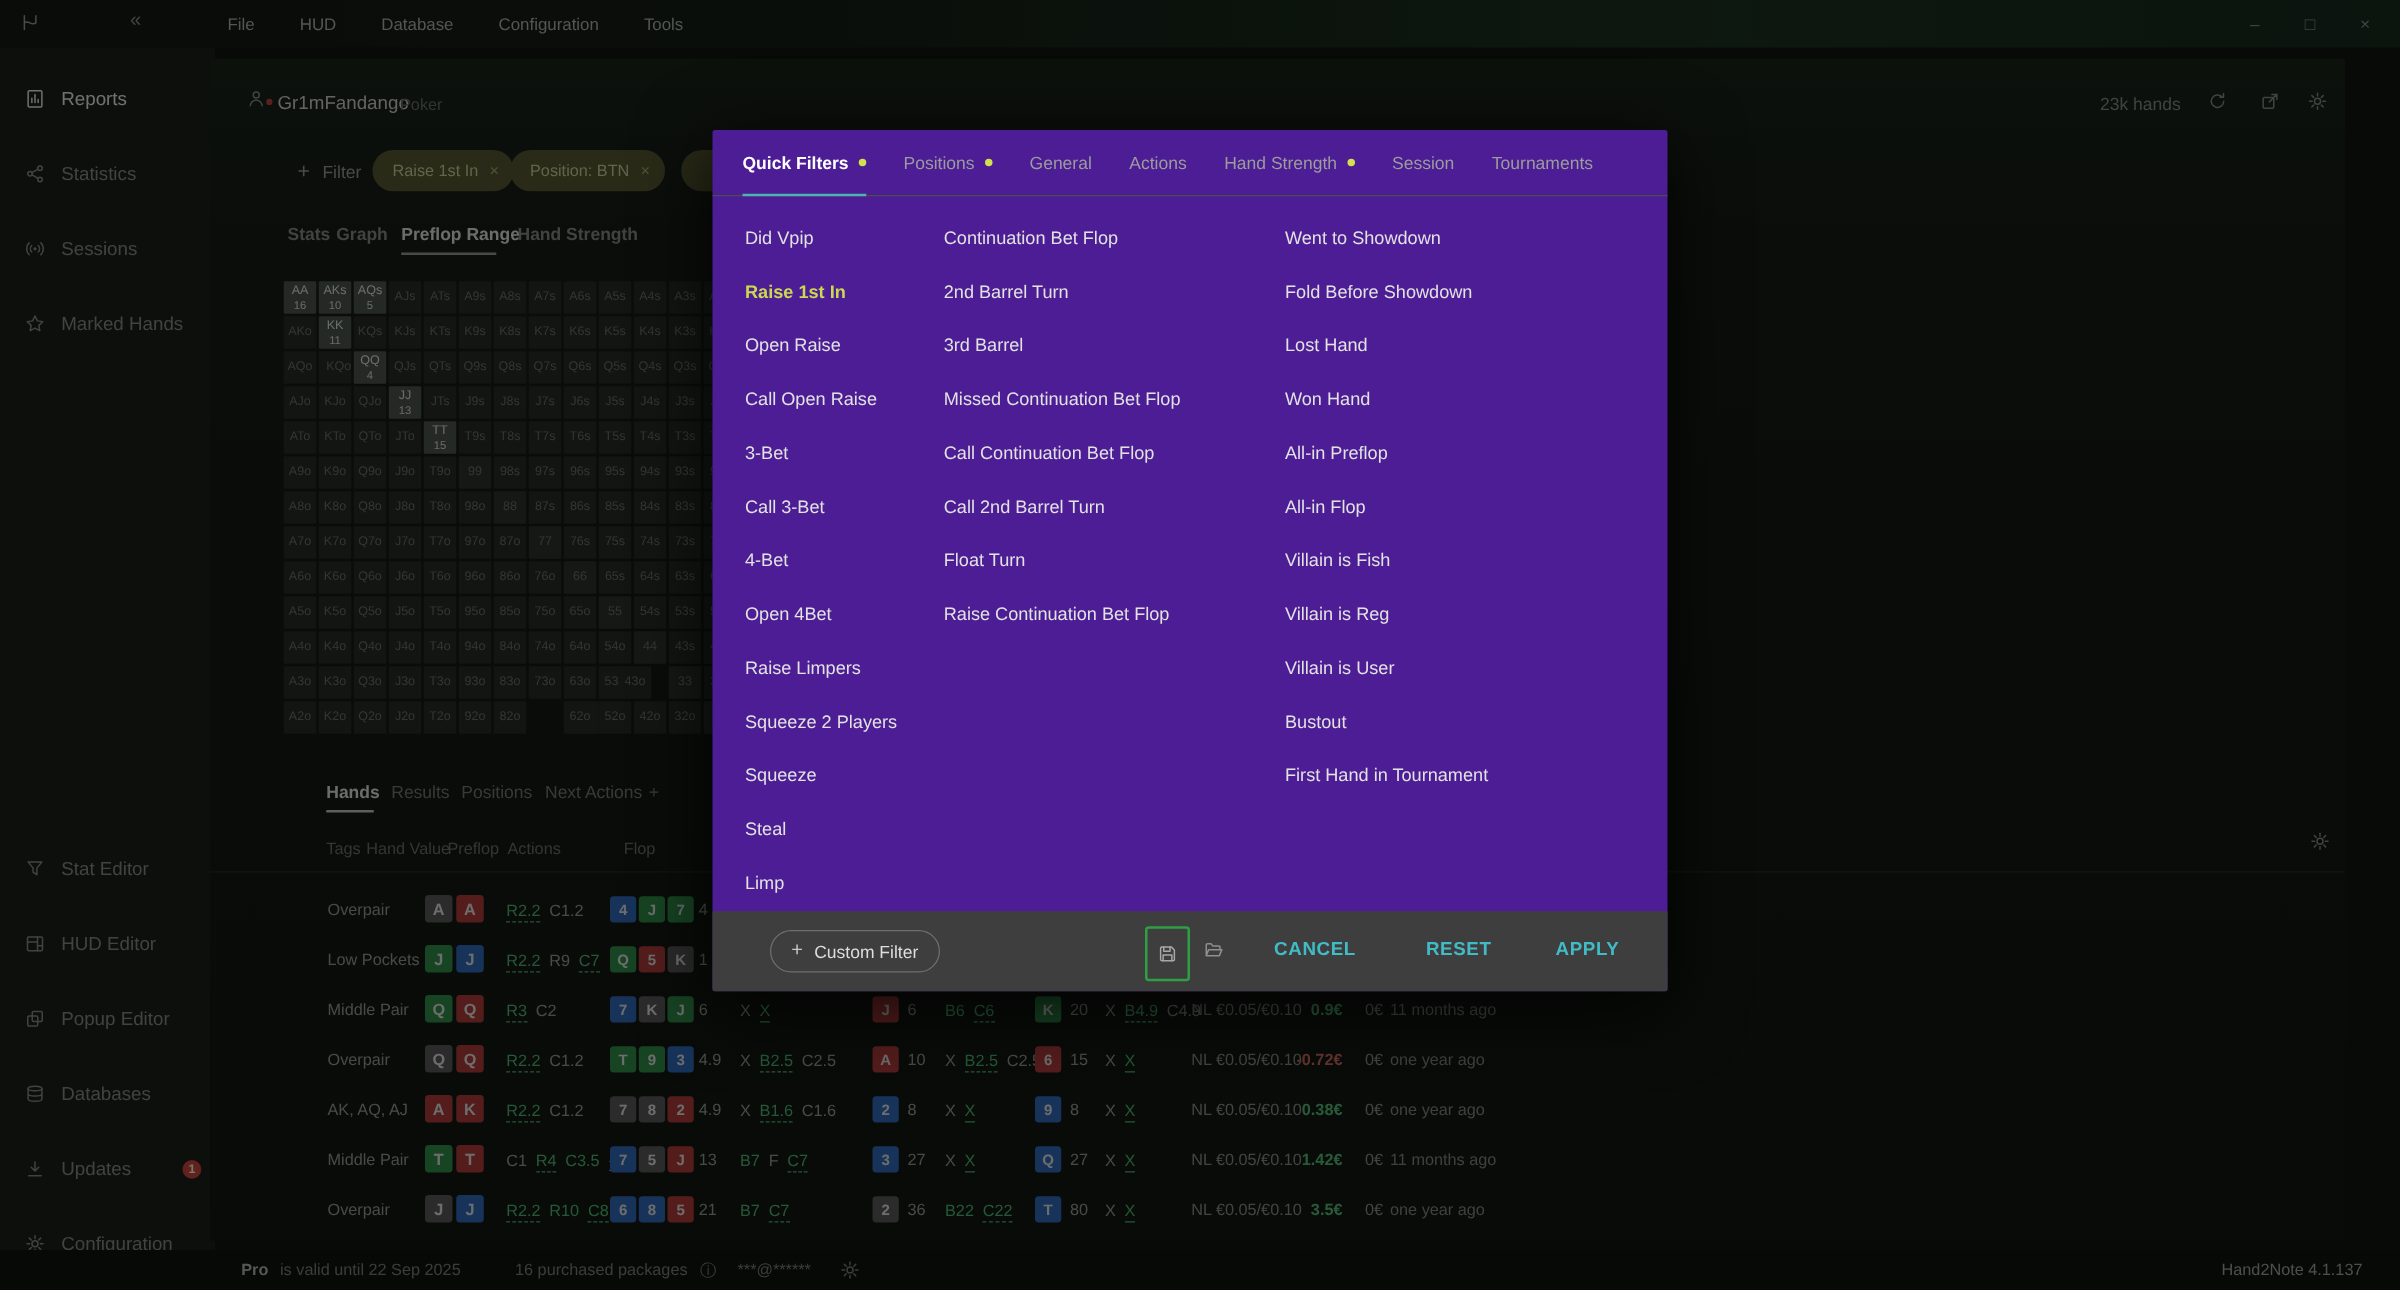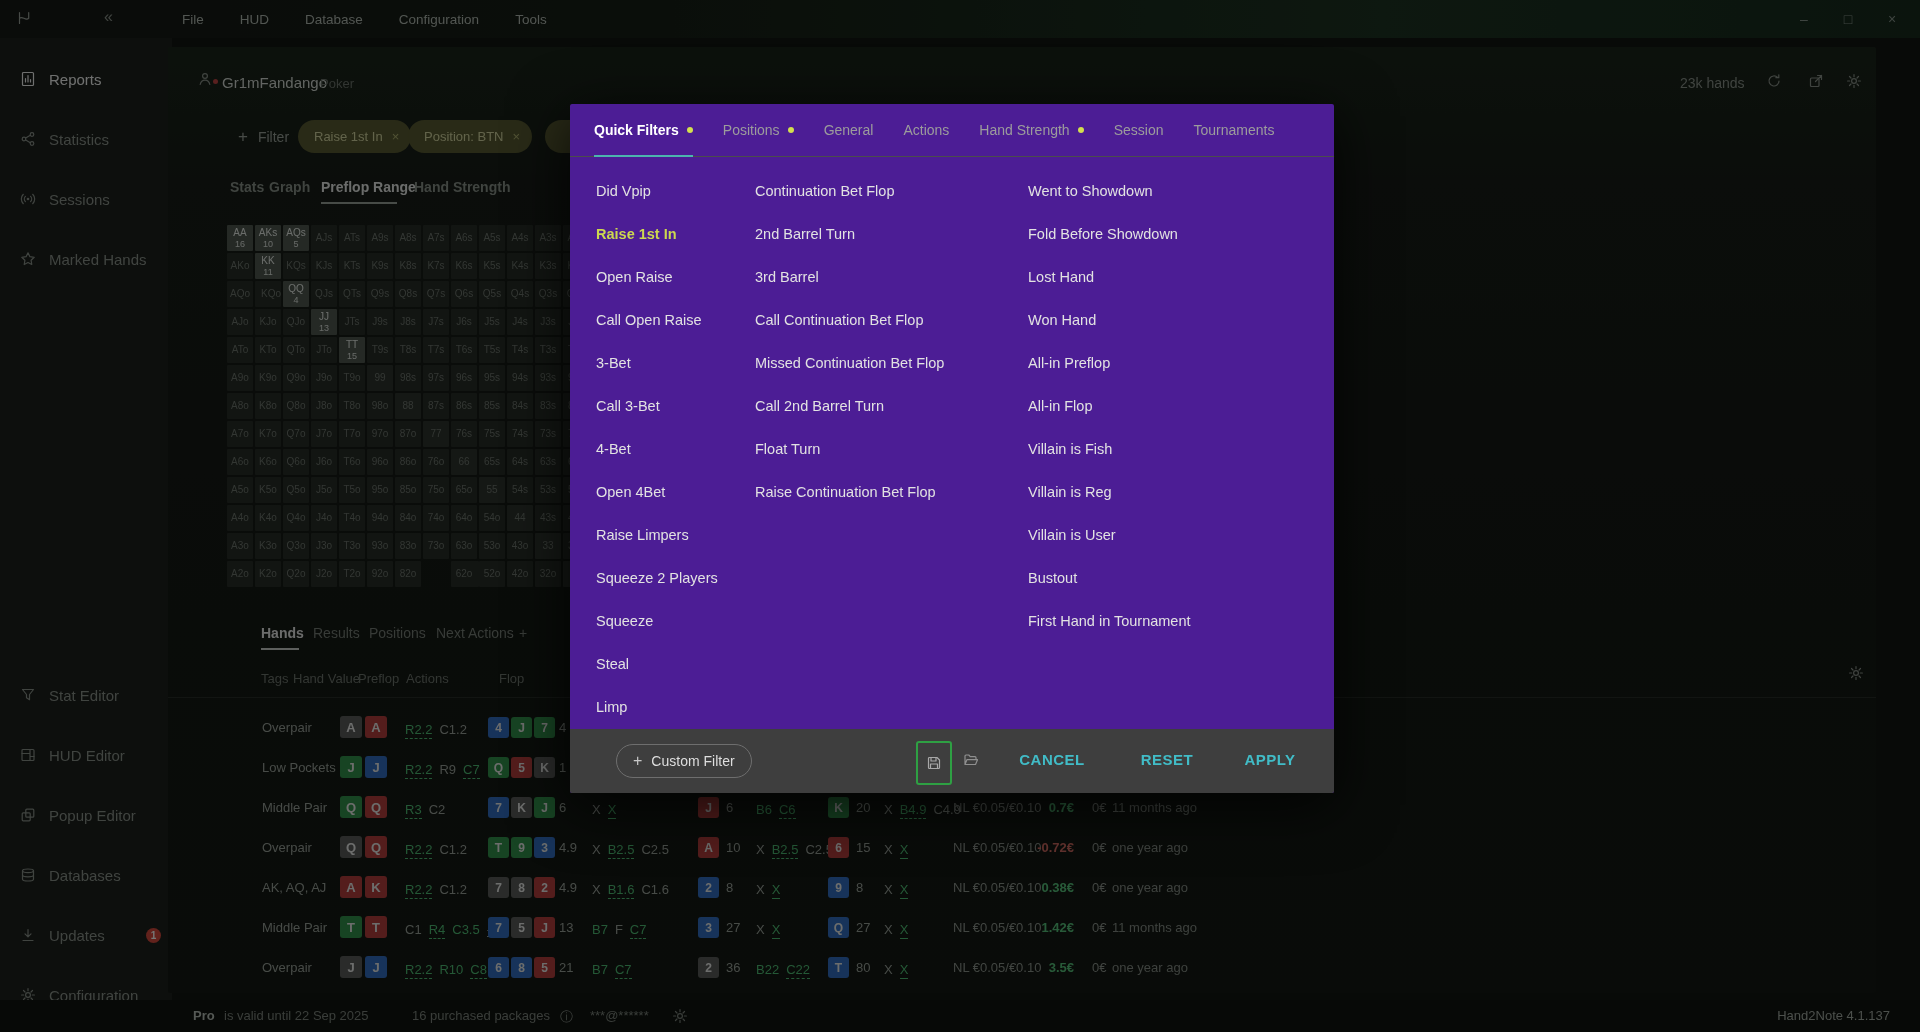--- a/index.html
+++ b/index.html
@@ -749,21 +749,21 @@
         </div>
         <div class="mcell" style="left: 196px; top: 308px;">
           <span>73o</span>
         </div>
         <div class="mcell" style="left: 224px; top: 308px;">
           <span>63o</span>
         </div>
         <div class="mcell" style="left: 252px; top: 308px;">
           <span>53o</span>
         </div>
-        <div class="mcell" style="left: 280px; top: 308px; justify-content: center;">
+        <div class="mcell" style="left: 268px; top: 308px; justify-content: center;">
           <span>43o</span>
         </div>
         <div class="mcell pair" style="left: 308px; top: 308px;">
           <span>33</span>
         </div>
         <div class="mcell" style="left: 336px; top: 308px;">
           <span>32s</span>
         </div>
         <div class="mcell" style="left: 0px; top: 336px;">
           <span>A2o</span>
@@ -875,21 +875,21 @@
           <span class="cardS fc2 s-c">J</span>
           <span class="ftot">6</span>
           <span class="fact"><span class="tok tk-y" style="position: static;">X</span><span class="tok tk-gu" style="position: static;">X</span></span>
           <span class="cardS tcard s-h">J</span>
           <span class="ttot">6</span>
           <span class="tact"><span class="tok tk-g" style="position: static;">B6</span><span class="tok tk-gd" style="position: static;">C6</span></span>
           <span class="cardS rcard s-c">K</span>
           <span class="rtot2">20</span>
           <span class="ract"><span class="tok tk-y" style="position: static;">X</span><span class="tok tk-gd" style="position: static;">B4.9</span><span class="tok tk-y" style="position: static;">C4.9</span></span>
           <span class="stks">NL €0.05/€0.10</span>
-          <span class="profit">0.7€</span>
+          <span class="profit">0.9€</span>
           <span class="zero">0€</span>
           <span class="fdate">11 months ago</span>
         </div>
         <div class="hrow" style="top: 780px;">
           <span class="f-hv">Overpair</span>
           <span class="card c1 s-s">Q</span>
           <span class="card c2 s-h">Q</span>
           <span class="pf"><span class="tok tk-gd" style="position: static;">R2.2</span><span class="tok tk-y" style="position: static;">C1.2</span></span>
           <span class="cardS fc0 s-c">T</span>
           <span class="cardS fc1 s-c">9</span>
@@ -1028,22 +1028,22 @@
           <div class="fitem">Raise Limpers</div>
           <div class="fitem">Squeeze 2 Players</div>
           <div class="fitem">Squeeze</div>
           <div class="fitem">Steal</div>
           <div class="fitem">Limp</div>
         </div>
         <div class="mcol mc2">
           <div class="fitem">Continuation Bet Flop</div>
           <div class="fitem">2nd Barrel Turn</div>
           <div class="fitem">3rd Barrel</div>
+          <div class="fitem">Missed Continuation Bet Flop</div>
           <div class="fitem">Call Continuation Bet Flop</div>
-          <div class="fitem">Missed Continuation Bet Flop</div>
           <div class="fitem">Call 2nd Barrel Turn</div>
           <div class="fitem">Float Turn</div>
           <div class="fitem">Raise Continuation Bet Flop</div>
         </div>
         <div class="mcol mc3">
           <div class="fitem">Went to Showdown</div>
           <div class="fitem">Fold Before Showdown</div>
           <div class="fitem">Lost Hand</div>
           <div class="fitem">Won Hand</div>
           <div class="fitem">All-in Preflop</div>

